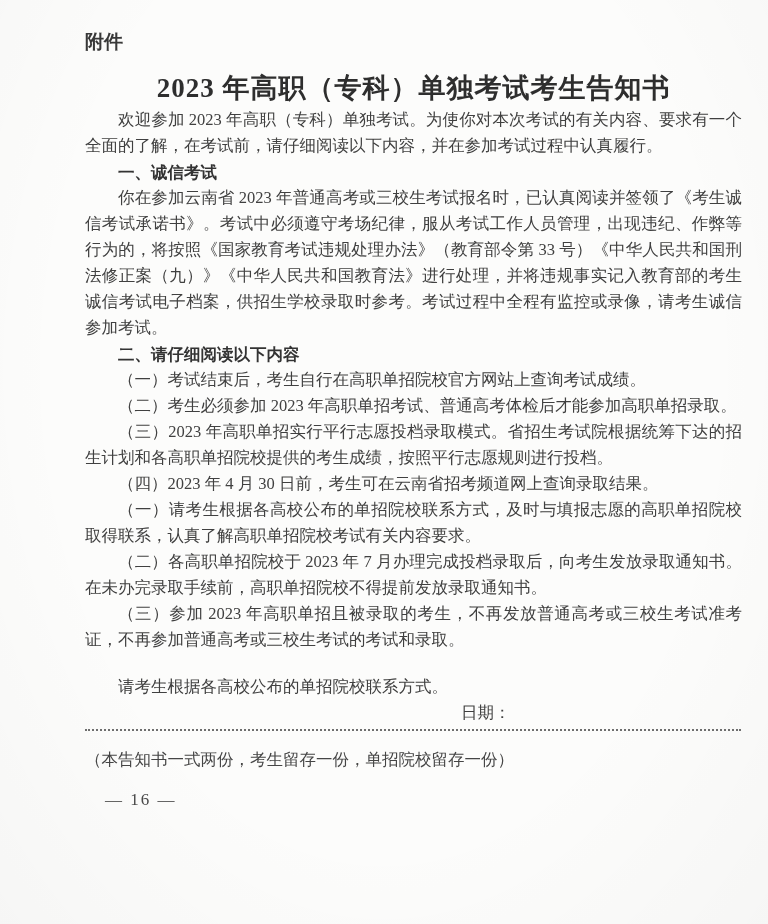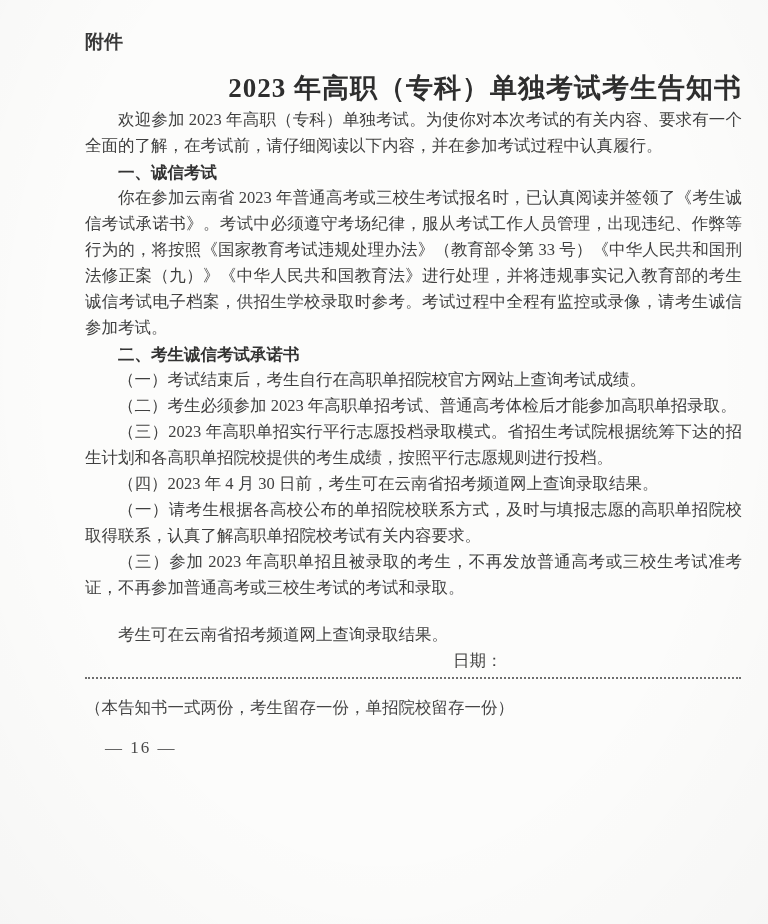--- a/index.html
+++ b/index.html
@@ -22,21 +22,21 @@
   }
   .attachment {
     font-family: "Liberation Sans", "DejaVu Sans", sans-serif;
     font-weight: 700;
     font-size: 19px;
     line-height: 27px;
     color: #383838;
   }
   .title {
     margin: 14px 0 0 0;
-    text-align: right;
+    text-align: center;
     font-family: "Liberation Serif", "DejaVu Serif", serif;
     font-weight: 700;
     font-size: 27px;
     line-height: 38px;
     color: #2e2e2e;
     letter-spacing: 1px;
   }
   .para {
     margin: 0;
     font-size: 16.5px;
@@ -63,21 +63,21 @@
     line-height: 26px;
   }
   .seal-label { margin-left: 38px; }
   .sign-label { position: absolute; left: 338px; top: 0; }
   .date-row {
     position: relative;
     height: 26px;
     font-size: 16.5px;
     line-height: 26px;
   }
-  .date-label { position: absolute; left: 368px; top: 0; }
+  .date-label { position: absolute; left: 376px; top: 0; }
   .dotted {
     margin-top: 3px;
     width: 656px;
     border-top: 2px dotted #6e6e6e;
     height: 0;
   }
   .footnote {
     margin: 16px 0 0 0;
     font-size: 16.5px;
     line-height: 26px;
@@ -102,33 +102,34 @@
 
 
   <p class="para indent">欢迎参加 2023 年高职（专科）单独考试。为使你对本次考试的有关内容、要求有一个全面的了解，在考试前，请仔细阅读以下内容，并在参加考试过程中认真履行。</p>
 
   <div class="section">
     <div class="heading">一、诚信考试</div>
     <p class="para indent">你在参加云南省 2023 年普通高考或三校生考试报名时，已认真阅读并签领了《考生诚信考试承诺书》。考试中必须遵守考场纪律，服从考试工作人员管理，出现违纪、作弊等行为的，将按照《国家教育考试违规处理办法》（教育部令第 33 号）《中华人民共和国刑法修正案（九）》《中华人民共和国教育法》进行处理，并将违规事实记入教育部的考生诚信考试电子档案，供招生学校录取时参考。考试过程中全程有监控或录像，请考生诚信参加考试。</p>
   </div>
 
   <div class="section">
-    <div class="heading">二、考生诚信考试承诺书</div>
+    <div class="heading">二、请仔细阅读以下内容</div>
     <p class="para indent">（一）考试结束后，考生自行在高职单招院校官方网站上查询考试成绩。</p>
     <p class="para indent">（二）考生必须参加 2023 年高职单招考试、普通高考体检后才能参加高职单招录取。</p>
     <p class="para indent">（三）2023 年高职单招实行平行志愿投档录取模式。省招生考试院根据统筹下达的招生计划和各高职单招院校提供的考生成绩，按照平行志愿规则进行投档。</p>
     <p class="para indent">（四）2023 年 4 月 30 日前，考生可在云南省招考频道网上查询录取结果。</p>
   </div>
 
   <div class="section">
     <p class="para indent">（一）请考生根据各高校公布的单招院校联系方式，及时与填报志愿的高职单招院校取得联系，认真了解高职单招院校考试有关内容要求。</p>
+    <p class="para indent">（二）各高职单招院校于 2023 年 7 月办理完成投档录取后，向考生发放录取通知书。在未办完录取手续前，高职单招院校不得提前发放录取通知书。</p>
     <p class="para indent">（三）参加 2023 年高职单招且被录取的考生，不再发放普通高考或三校生考试准考证，不再参加普通高考或三校生考试的考试和录取。</p>
   </div>
 
-  <p class="para indent ack">考生可在云南省招考频道网上查询录取结果。</p>
+  <p class="para indent ack">请考生根据各高校公布的单招院校联系方式。</p>
 
 
   <div class="date-row">
     <span class="date-label">日期：</span>
   </div>
 
   <div class="dotted"></div>
 
   <p class="footnote">（本告知书一式两份，考生留存一份，单招院校留存一份）</p>
 

